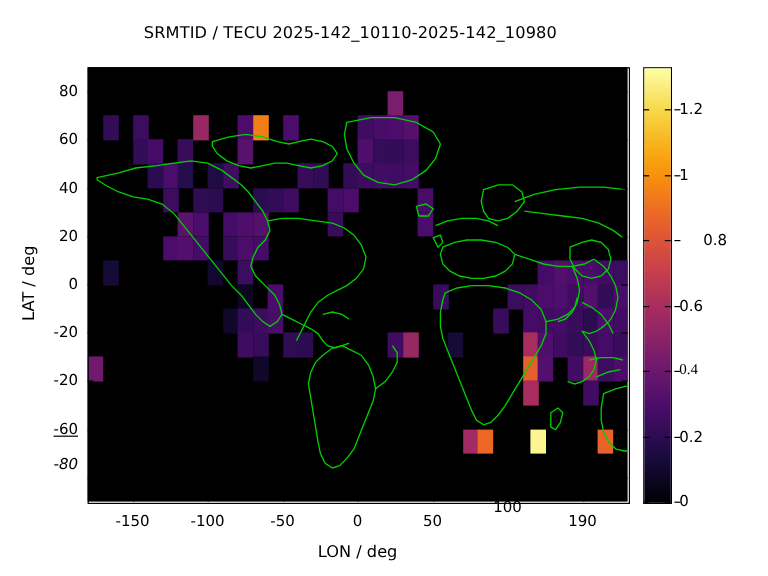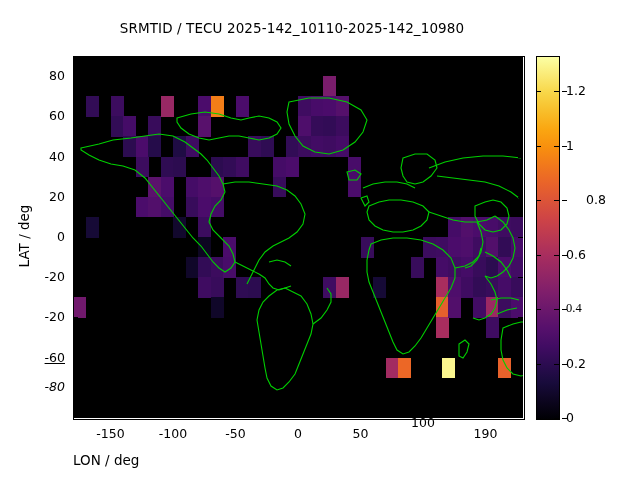--- a/index.html
+++ b/index.html
@@ -17,21 +17,21 @@
   #cells{position:absolute;left:0;top:0;width:100%;height:100%;}
   .cell{position:absolute;}
   #coast{position:absolute;left:0;top:0;width:450px;height:362px;}
   #frame{position:absolute;left:73px;top:56px;width:450px;height:362px;
          border:1px solid #000;box-sizing:content-box;pointer-events:none;}
 
   
   .tick{position:absolute;background:#000;}
   .xtl{position:absolute;font-size:12.5px;text-align:center;width:60px;color:#000;}
   .ytl{position:absolute;font-size:12.5px;text-align:right;width:46px;color:#000;}
-  #xlabel{position:absolute;left:73px;top:452px;width:450px;text-align:left;font-size:13.5px;}
+  #xlabel{position:absolute;left:73px;top:452px;width:450px;text-align:center;font-size:13.5px;}
   #ylabel{position:absolute;left:-76px;top:228px;width:200px;text-align:center;font-size:13.5px;
           transform:rotate(-90deg);transform-origin:center center;}
 
   
   #cbar{position:absolute;left:536px;top:56px;width:22px;height:362px;border:1px solid #000;}
   #cbarfill{position:absolute;left:0;top:0;width:100%;height:100%;}
   .cbtick{position:absolute;background:#000;width:5px;height:1px;}
   .cbtl{position:absolute;font-size:12.5px;color:#000;left:566px;width:60px;text-align:left;}
 </style>
 </head>

